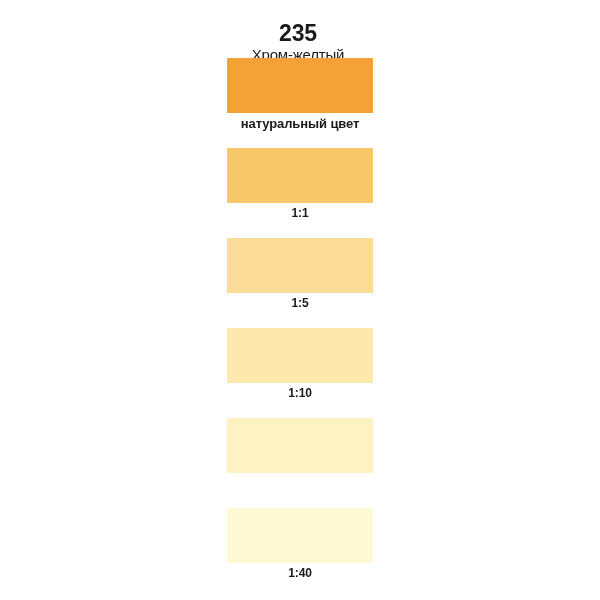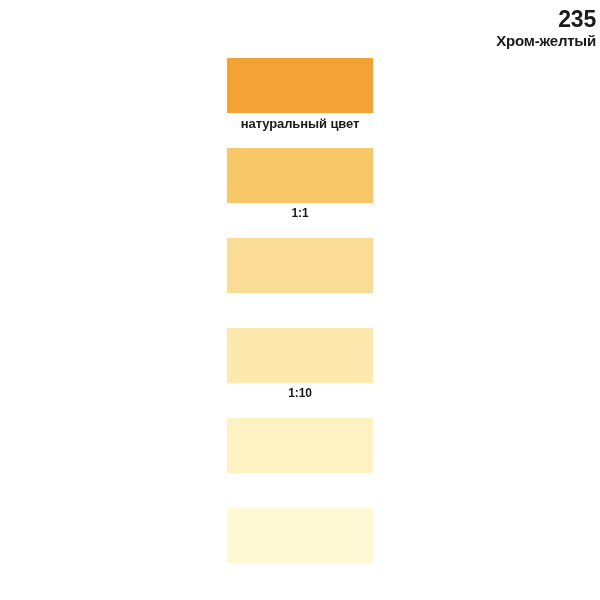--- a/index.html
+++ b/index.html
@@ -17,35 +17,35 @@
   .sheet {
     position: relative;
     width: 600px;
     height: 600px;
     box-sizing: border-box;
   }
 
   
   .header {
     width: 596px;
-    text-align: right;
-    padding-top: 6px;
+    text-align: center;
+    padding-top: 20px;
   }
   .code-number {
     font-family: "Liberation Sans", sans-serif;
     font-size: 23px;
     font-weight: bold;
     color: #1a1a1a;
     line-height: 26px;
     letter-spacing: -0.2px;
   }
   .code-name {
     font-family: "Liberation Sans", sans-serif;
     font-size: 15px;
-    font-weight: bold;
+    font-weight: normal;
     color: #1a1a1a;
     line-height: 18px;
     letter-spacing: -0.2px;
     margin-top: 0px;
   }
 
   
   .swatch-column {
     position: absolute;
     top: 58px;
@@ -95,26 +95,28 @@
       <div class="swatch-row">
         <div class="swatch-chip" style="background: rgb(244, 162, 53);"></div>
         <div class="swatch-label wide">натуральный цвет</div>
       </div>
       <div class="swatch-row">
         <div class="swatch-chip" style="background: rgb(248, 199, 106);"></div>
         <div class="swatch-label">1:1</div>
       </div>
       <div class="swatch-row">
         <div class="swatch-chip" style="background: rgb(251, 220, 151);"></div>
+        <div class="swatch-label">1:5</div>
       </div>
       <div class="swatch-row">
         <div class="swatch-chip" style="background: rgb(253, 232, 174);"></div>
         <div class="swatch-label">1:10</div>
       </div>
       <div class="swatch-row">
         <div class="swatch-chip" style="background: rgb(253, 242, 193);"></div>
       </div>
       <div class="swatch-row">
         <div class="swatch-chip" style="background: rgb(254, 248, 212);"></div>
+        <div class="swatch-label">1:40</div>
       </div>
     </div>
 
 </div>
 
 </body></html>

